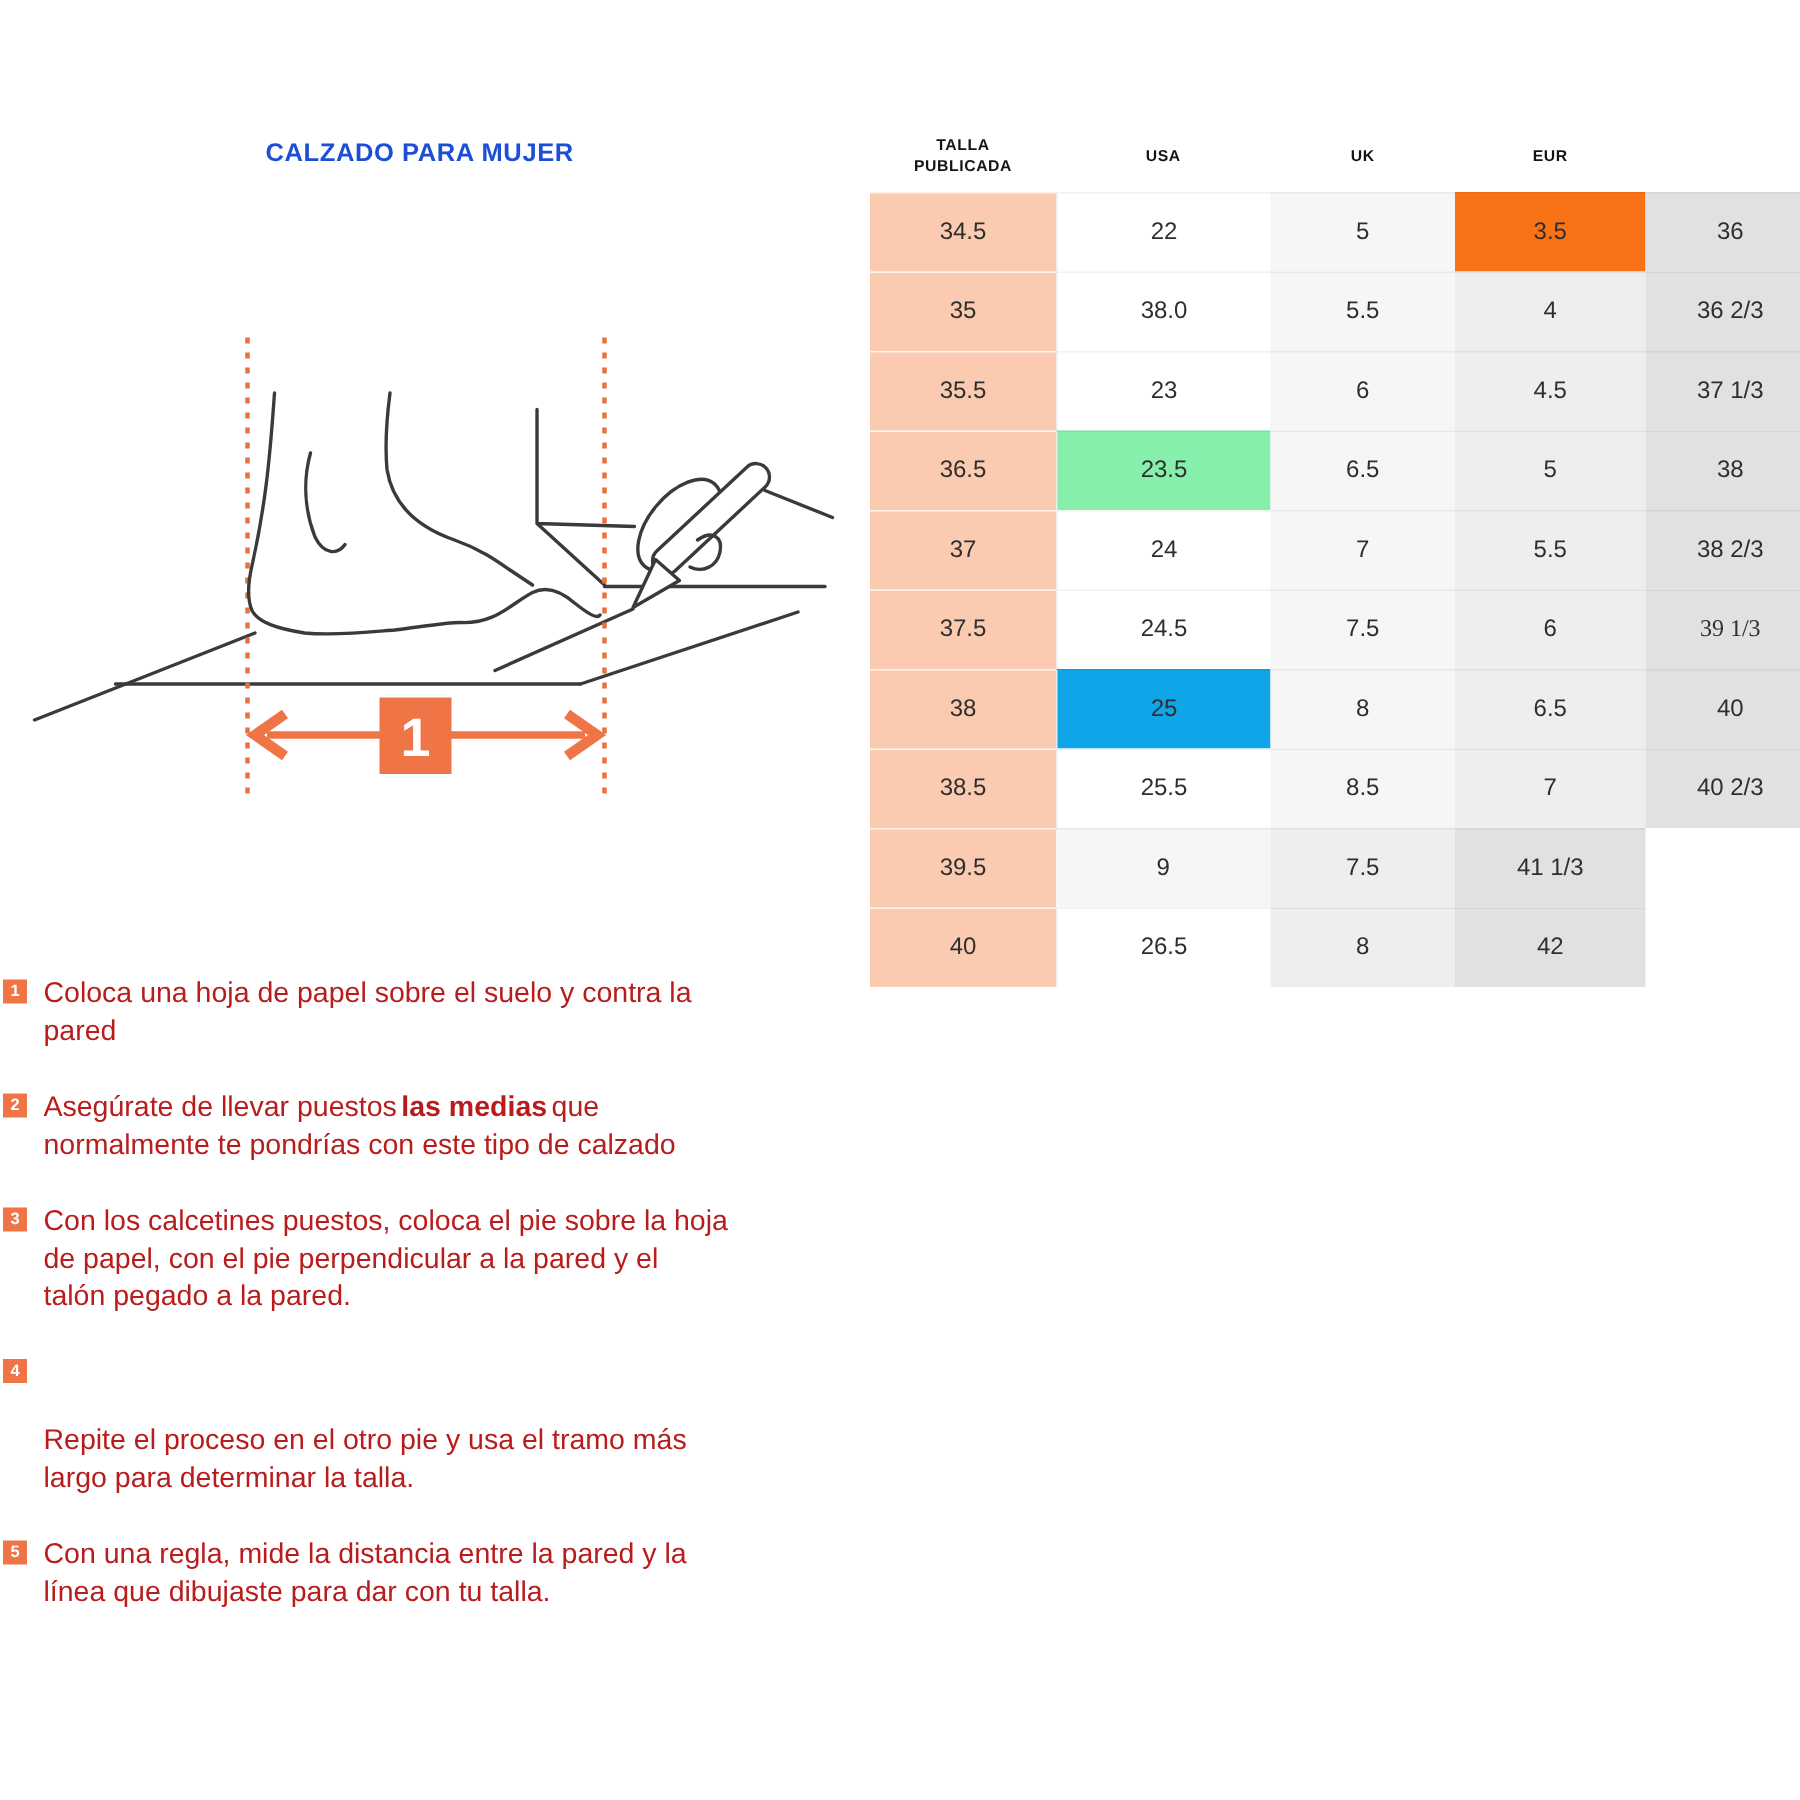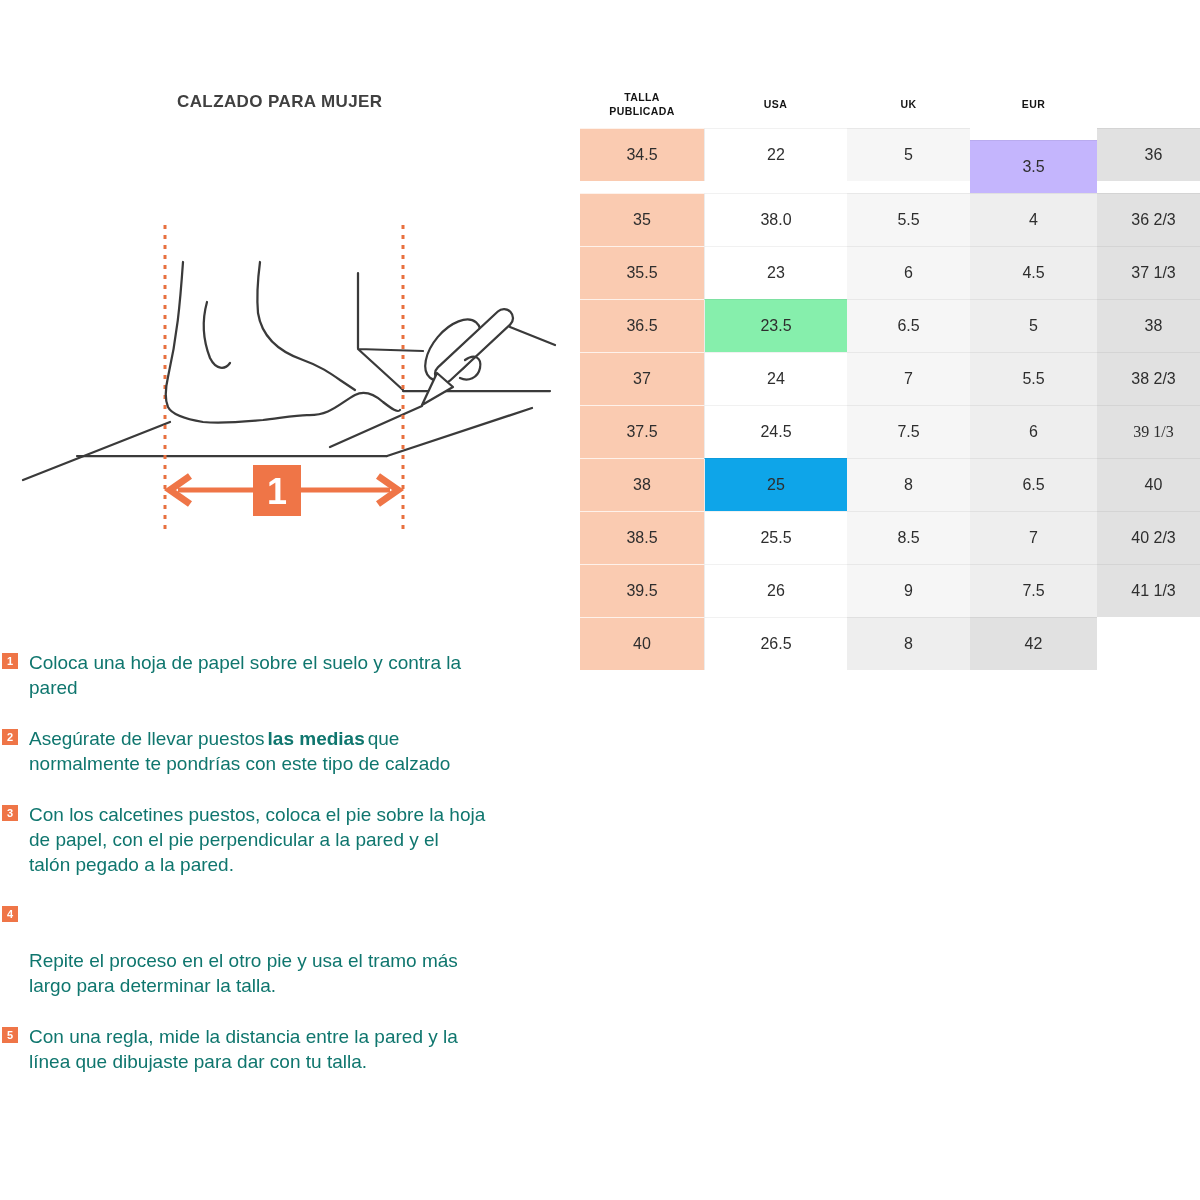--- a/index.html
+++ b/index.html
@@ -4,21 +4,21 @@
 <style>
   html,body { margin:0; padding:0; background:#ffffff; }
   body {
     width:1200px; height:1200px; position:relative; overflow:hidden;
     font-family:"Liberation Sans", sans-serif;
     -webkit-font-smoothing:antialiased;
   }
 
   .page-title {
     position:absolute; left:177px; top:92px;
-    font-size:17px; font-weight:700; letter-spacing:0.4px; color:#404040;
+    font-size:17px; font-weight:700; letter-spacing:0.4px; color:#1d4ed8;
     white-space:nowrap;
   }
 
   
   .size-table { position:absolute; left:580px; top:82px; width:630px; }
   .thead, .trow {
     display:grid;
     grid-template-columns:124px 143px 123px 127px 113px;
   }
   .th {
@@ -37,21 +37,21 @@
   
   .instructions { position:absolute; left:2px; top:650px; width:640px; }
   .ins { display:flex; gap:11px; margin-bottom:26px; }
   .ins .badge {
     flex:0 0 auto; width:16px; height:16px; margin-top:3px;
     background:#EF7547; color:#ffffff; font-size:11px; font-weight:700;
     display:flex; align-items:center; justify-content:center;
   }
   .ins.nonum .badge { visibility:hidden; }
   .ins .txt {
-    font-size:19px; line-height:25px; color:#0f766e; white-space:pre-line;
+    font-size:19px; line-height:25px; color:#b91c1c; white-space:pre-line;
   }
   .ins .txt .b { font-weight:700; margin:0 3px; }
 
   
   .illustration { position:absolute; left:10px; top:210px; width:550px; height:330px; }
 </style>
 </head>
 <body>
 
 <div class="page-title">CALZADO PARA MUJER</div>
@@ -104,21 +104,21 @@
 PUBLICADA</div>
       <div class="th">USA</div>
       <div class="th">UK</div>
       <div class="th">EUR</div>
     </div>
   <div>
       <div class="trow">
         <div class="td c0" style="background: rgb(250, 203, 177);">34.5</div>
         <div class="td c1" style="background: rgb(255, 255, 255);">22</div>
         <div class="td c2" style="background: rgb(246, 246, 246);">5</div>
-        <div class="td c3" style="background: #c4b5fd; margin-top: 12px;">3.5</div>
+        <div class="td c3" style="background: #f97316;">3.5</div>
         <div class="td c4" style="background: rgb(225, 225, 225);">36</div>
       </div>
       <div class="trow">
         <div class="td c0" style="background: rgb(250, 203, 177);">35</div>
         <div class="td c1" style="background: rgb(255, 255, 255);">38.0</div>
         <div class="td c2" style="background: rgb(246, 246, 246);">5.5</div>
         <div class="td c3" style="background: rgb(238, 238, 238);">4</div>
         <div class="td c4" style="background: rgb(225, 225, 225);">36 2/3</div>
       </div>
       <div class="trow">
@@ -158,21 +158,20 @@
       </div>
       <div class="trow">
         <div class="td c0" style="background: rgb(250, 203, 177);">38.5</div>
         <div class="td c1" style="background: rgb(255, 255, 255);">25.5</div>
         <div class="td c2" style="background: rgb(246, 246, 246);">8.5</div>
         <div class="td c3" style="background: rgb(238, 238, 238);">7</div>
         <div class="td c4" style="background: rgb(225, 225, 225);">40 2/3</div>
       </div>
       <div class="trow">
         <div class="td c0" style="background: rgb(250, 203, 177);">39.5</div>
-        <div class="td c1" style="background: rgb(255, 255, 255);">26</div>
         <div class="td c2" style="background: rgb(246, 246, 246);">9</div>
         <div class="td c3" style="background: rgb(238, 238, 238);">7.5</div>
         <div class="td c4" style="background: rgb(225, 225, 225);">41 1/3</div>
       </div>
       <div class="trow">
         <div class="td c0" style="background: rgb(250, 203, 177);">40</div>
         <div class="td c1" style="background: rgb(255, 255, 255);">26.5</div>
         <div class="td c3" style="background: rgb(238, 238, 238);">8</div>
         <div class="td c4" style="background: rgb(225, 225, 225);">42</div>
       </div>

